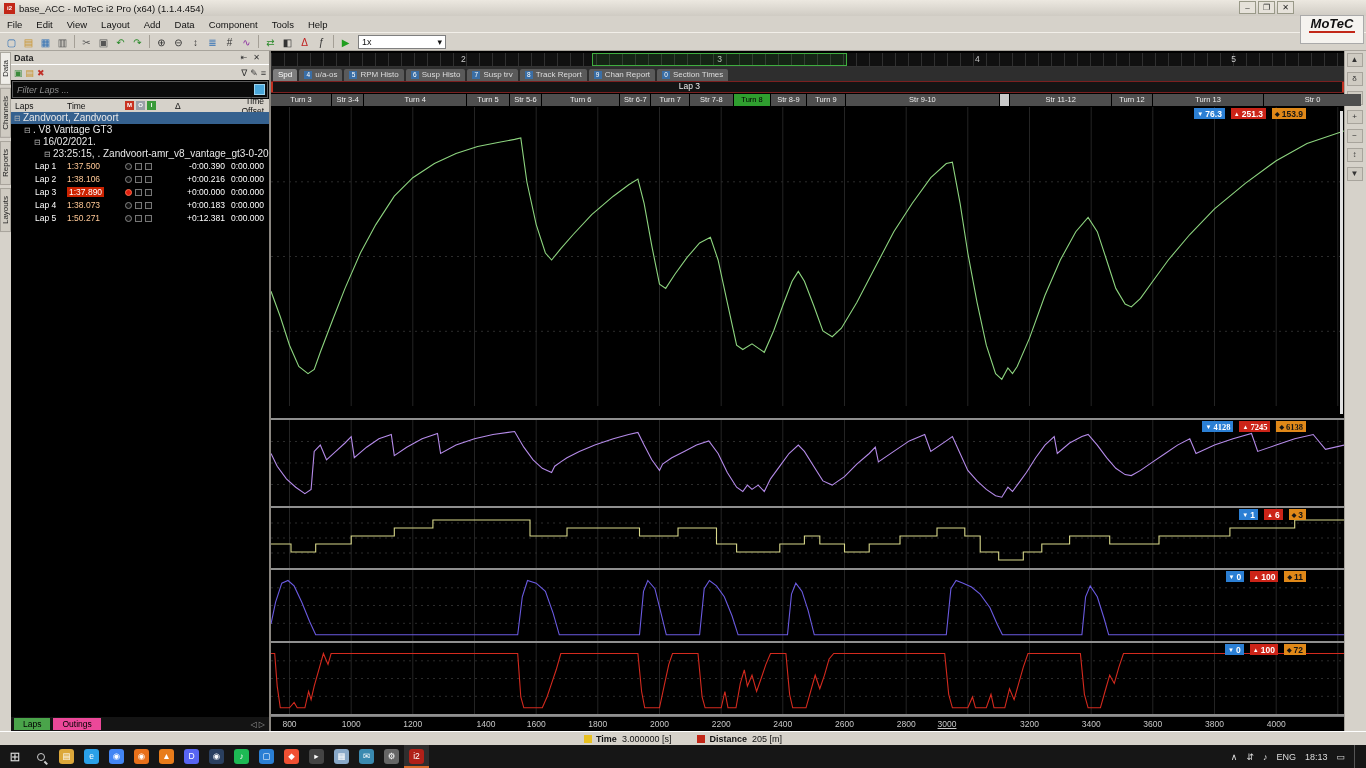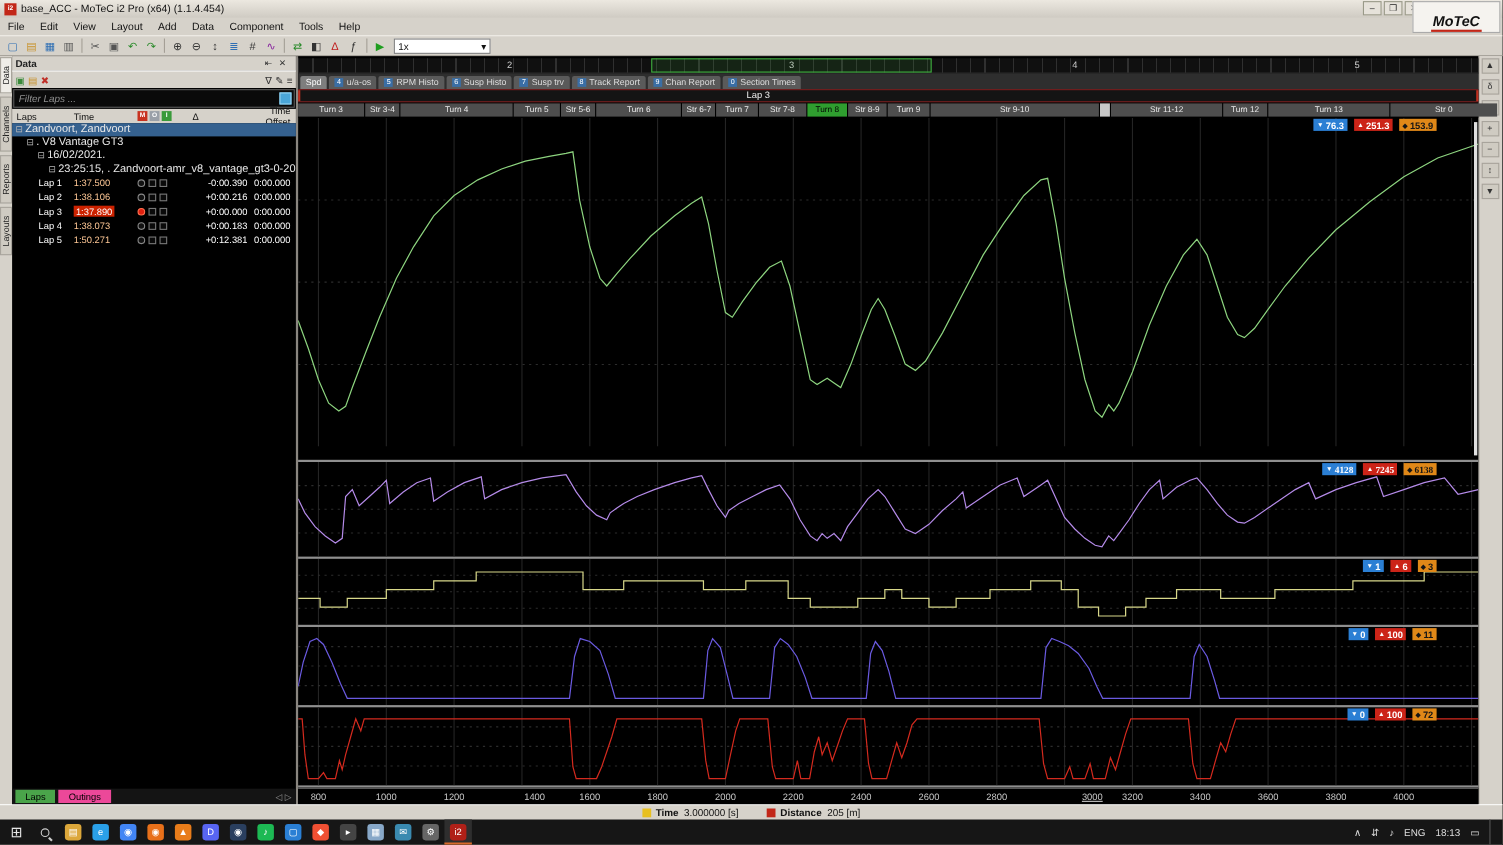--- a/index.html
+++ b/index.html
@@ -5,21 +5,21 @@
   *{margin:0;padding:0;box-sizing:border-box;}
   html,body{width:1366px;height:768px;overflow:hidden;}
   body{font-family:"Liberation Sans",sans-serif;background:#000;}
   .screen{position:relative;width:1366px;height:768px;background:#d6d2ca;}
 
   
   .titlebar{height:16px;background:linear-gradient(#ece8e0,#cfcbc3);display:flex;align-items:center;padding:0 4px;font-size:9.5px;color:#111;position:relative;}
   .app-icon{width:11px;height:11px;background:#c22718;color:#fff;font-size:6px;line-height:11px;text-align:center;margin-right:4px;font-weight:bold;}
   .win-buttons{position:absolute;right:72px;top:1px;display:flex;gap:2px;}
   .win-btn{width:17px;height:13px;border:1px solid #998;background:#e6e2da;font-size:8px;line-height:11px;text-align:center;color:#222;}
-  .logo-box{position:absolute;right:2px;top:1px;width:80px;height:29px;background:#f5f3ef;border:1px solid #aaa;display:flex;align-items:flex-end;justify-content:center;z-index:9;}
+  .logo-box{position:absolute;right:2px;top:15px;width:64px;height:29px;background:#f5f3ef;border:1px solid #aaa;display:flex;align-items:flex-start;justify-content:center;z-index:9;}
   .logo-text{font-style:italic;font-weight:bold;font-size:13px;color:#101010;border-bottom:2px solid #c22718;padding:0 2px;}
   .menubar{height:16px;background:#d6d2ca;display:flex;align-items:center;font-size:9.5px;color:#111;}
   .menu-item{padding:0 7px;}
   .toolbar{height:19px;background:#d6d2ca;border-top:1px solid #f2efe9;border-bottom:1px solid #a8a49c;display:flex;align-items:center;padding-left:3px;}
   .tool-btn{width:17px;height:16px;font-size:10px;text-align:center;line-height:15px;border:1px solid transparent;}
   .tool-sep{width:1px;height:13px;background:#a49f96;margin:0 3px;}
   .zoom-select{width:88px;height:14px;background:#fff;border:1px solid #7f7f7f;font-size:9px;display:flex;align-items:center;justify-content:space-between;padding:0 3px;margin-left:4px;color:#111;}
 
   
   .main{display:flex;height:680px;}
@@ -564,21 +564,21 @@
           <span class="xlabel" style="left: 80.1667px;">1000</span>
           <span class="xlabel" style="left: 141.833px;">1200</span>
           <span class="xlabel" style="left: 186px; margin-left: 29px;">1400</span>
           <span class="xlabel" style="left: 265.167px;">1600</span>
           <span class="xlabel" style="left: 326.833px;">1800</span>
           <span class="xlabel" style="left: 388.5px;">2000</span>
           <span class="xlabel" style="left: 450.167px;">2200</span>
           <span class="xlabel" style="left: 511.833px;">2400</span>
           <span class="xlabel" style="left: 573.5px;">2600</span>
           <span class="xlabel" style="left: 635.167px;">2800</span>
-          <span class="xlabel" style="left: 722px; text-decoration: underline;">3000</span>
+          <span class="xlabel" style="left: 676px; text-decoration: underline;">3000</span>
           <span class="xlabel" style="left: 758.5px;">3200</span>
           <span class="xlabel" style="left: 820.167px;">3400</span>
           <span class="xlabel" style="left: 881.833px;">3600</span>
           <span class="xlabel" style="left: 943.5px;">3800</span>
           <span class="xlabel" style="left: 1005.17px;">4000</span>
         </div>
     </div>
 
     <div class="rightstrip" id="rightstrip">
         <span class="rs-btn">▲</span>

